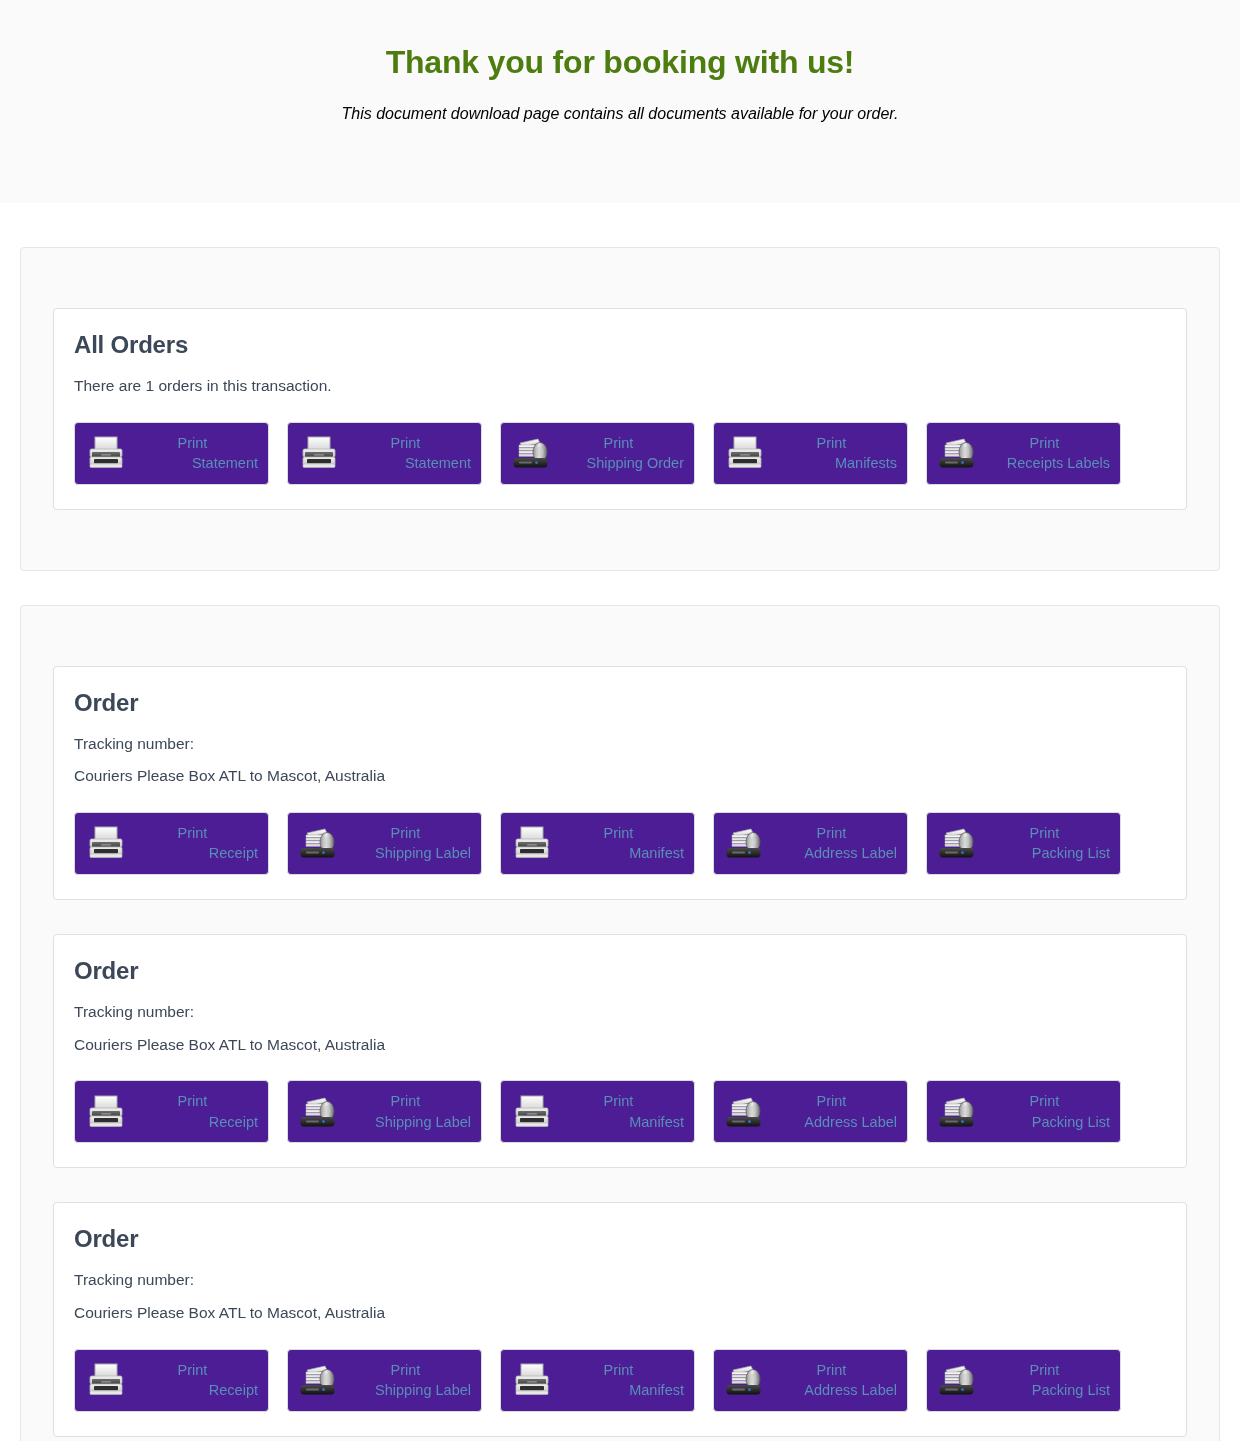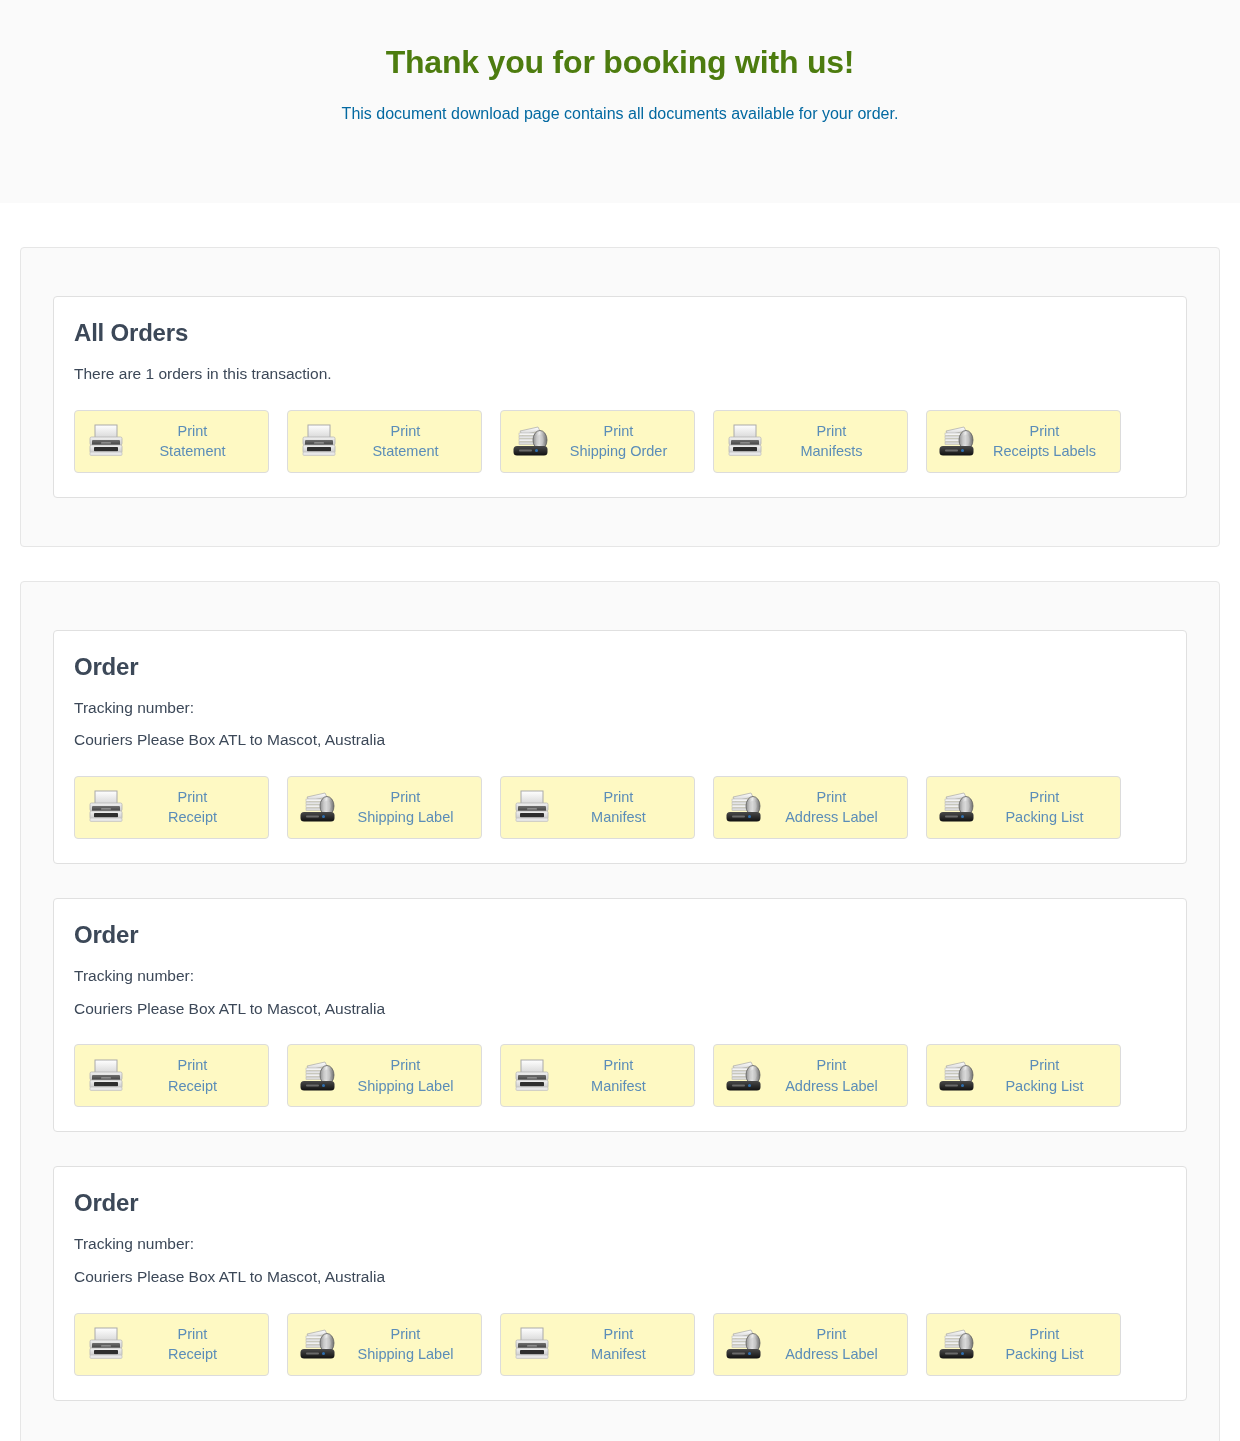--- a/index.html
+++ b/index.html
@@ -23,31 +23,32 @@
   .page-title {
     margin: 0;
     font-size: 32px;
     font-weight: bold;
     color: #4d7c0f;
     letter-spacing: -0.2px;
   }
   .page-subtitle {
     margin: 24px 0 0 0;
     font-size: 16px;
-    color: #0369a1;
+    color: #000000;
     font-weight: normal;
+    font-style: italic;
   }
 
   
   .panel {
     margin: 0 20px;
     background: #fafafa;
     border: 1px solid #e6e6e6;
     border-radius: 4px;
-    padding: 48px 32px;
+    padding: 60px 32px;
   }
   .panel-all-orders { margin-top: 44px; }
   .panel-orders { margin-top: 34px; margin-bottom: 26px; }
 
   
   .card {
     background: #ffffff;
     border: 1px solid #e0e0e0;
     border-radius: 4px;
     padding: 22px 20px 24px 20px;
@@ -75,42 +76,42 @@
     flex-wrap: wrap;
     gap: 18px;
     margin-top: 22px;
   }
   .print-btn {
     display: flex;
     align-items: center;
     justify-content: flex-start;
     width: 195px;
     height: 63px;
-    background: #fef9c3;
+    background: #4c1d95;
     border: 1px solid #dcdcdc;
     border-radius: 4px;
     padding: 0 8px 0 10px;
     cursor: pointer;
     text-decoration: none;
   }
   .print-btn .ico {
     flex: 0 0 42px;
     height: 42px;
     display: block;
   }
   .print-btn .lbl {
     flex: 1 1 auto;
     text-align: center;
     font-size: 14.5px;
     line-height: 1.42;
     color: #5b8db8;
     padding-right: 2px;
   }
   .print-btn .lbl .l1 { display: block; }
-  .print-btn .lbl .l2 { display: block; }
+  .print-btn .lbl .l2 { display: block; text-align: right; }
 </style>
 </head>
 <body>
 
 <div class="page-header">
   <h1 class="page-title">Thank you for booking with us!</h1>
   <p class="page-subtitle">This document download page contains all documents available for your order.</p>
 </div>
 
 <div class="panel panel-all-orders">

